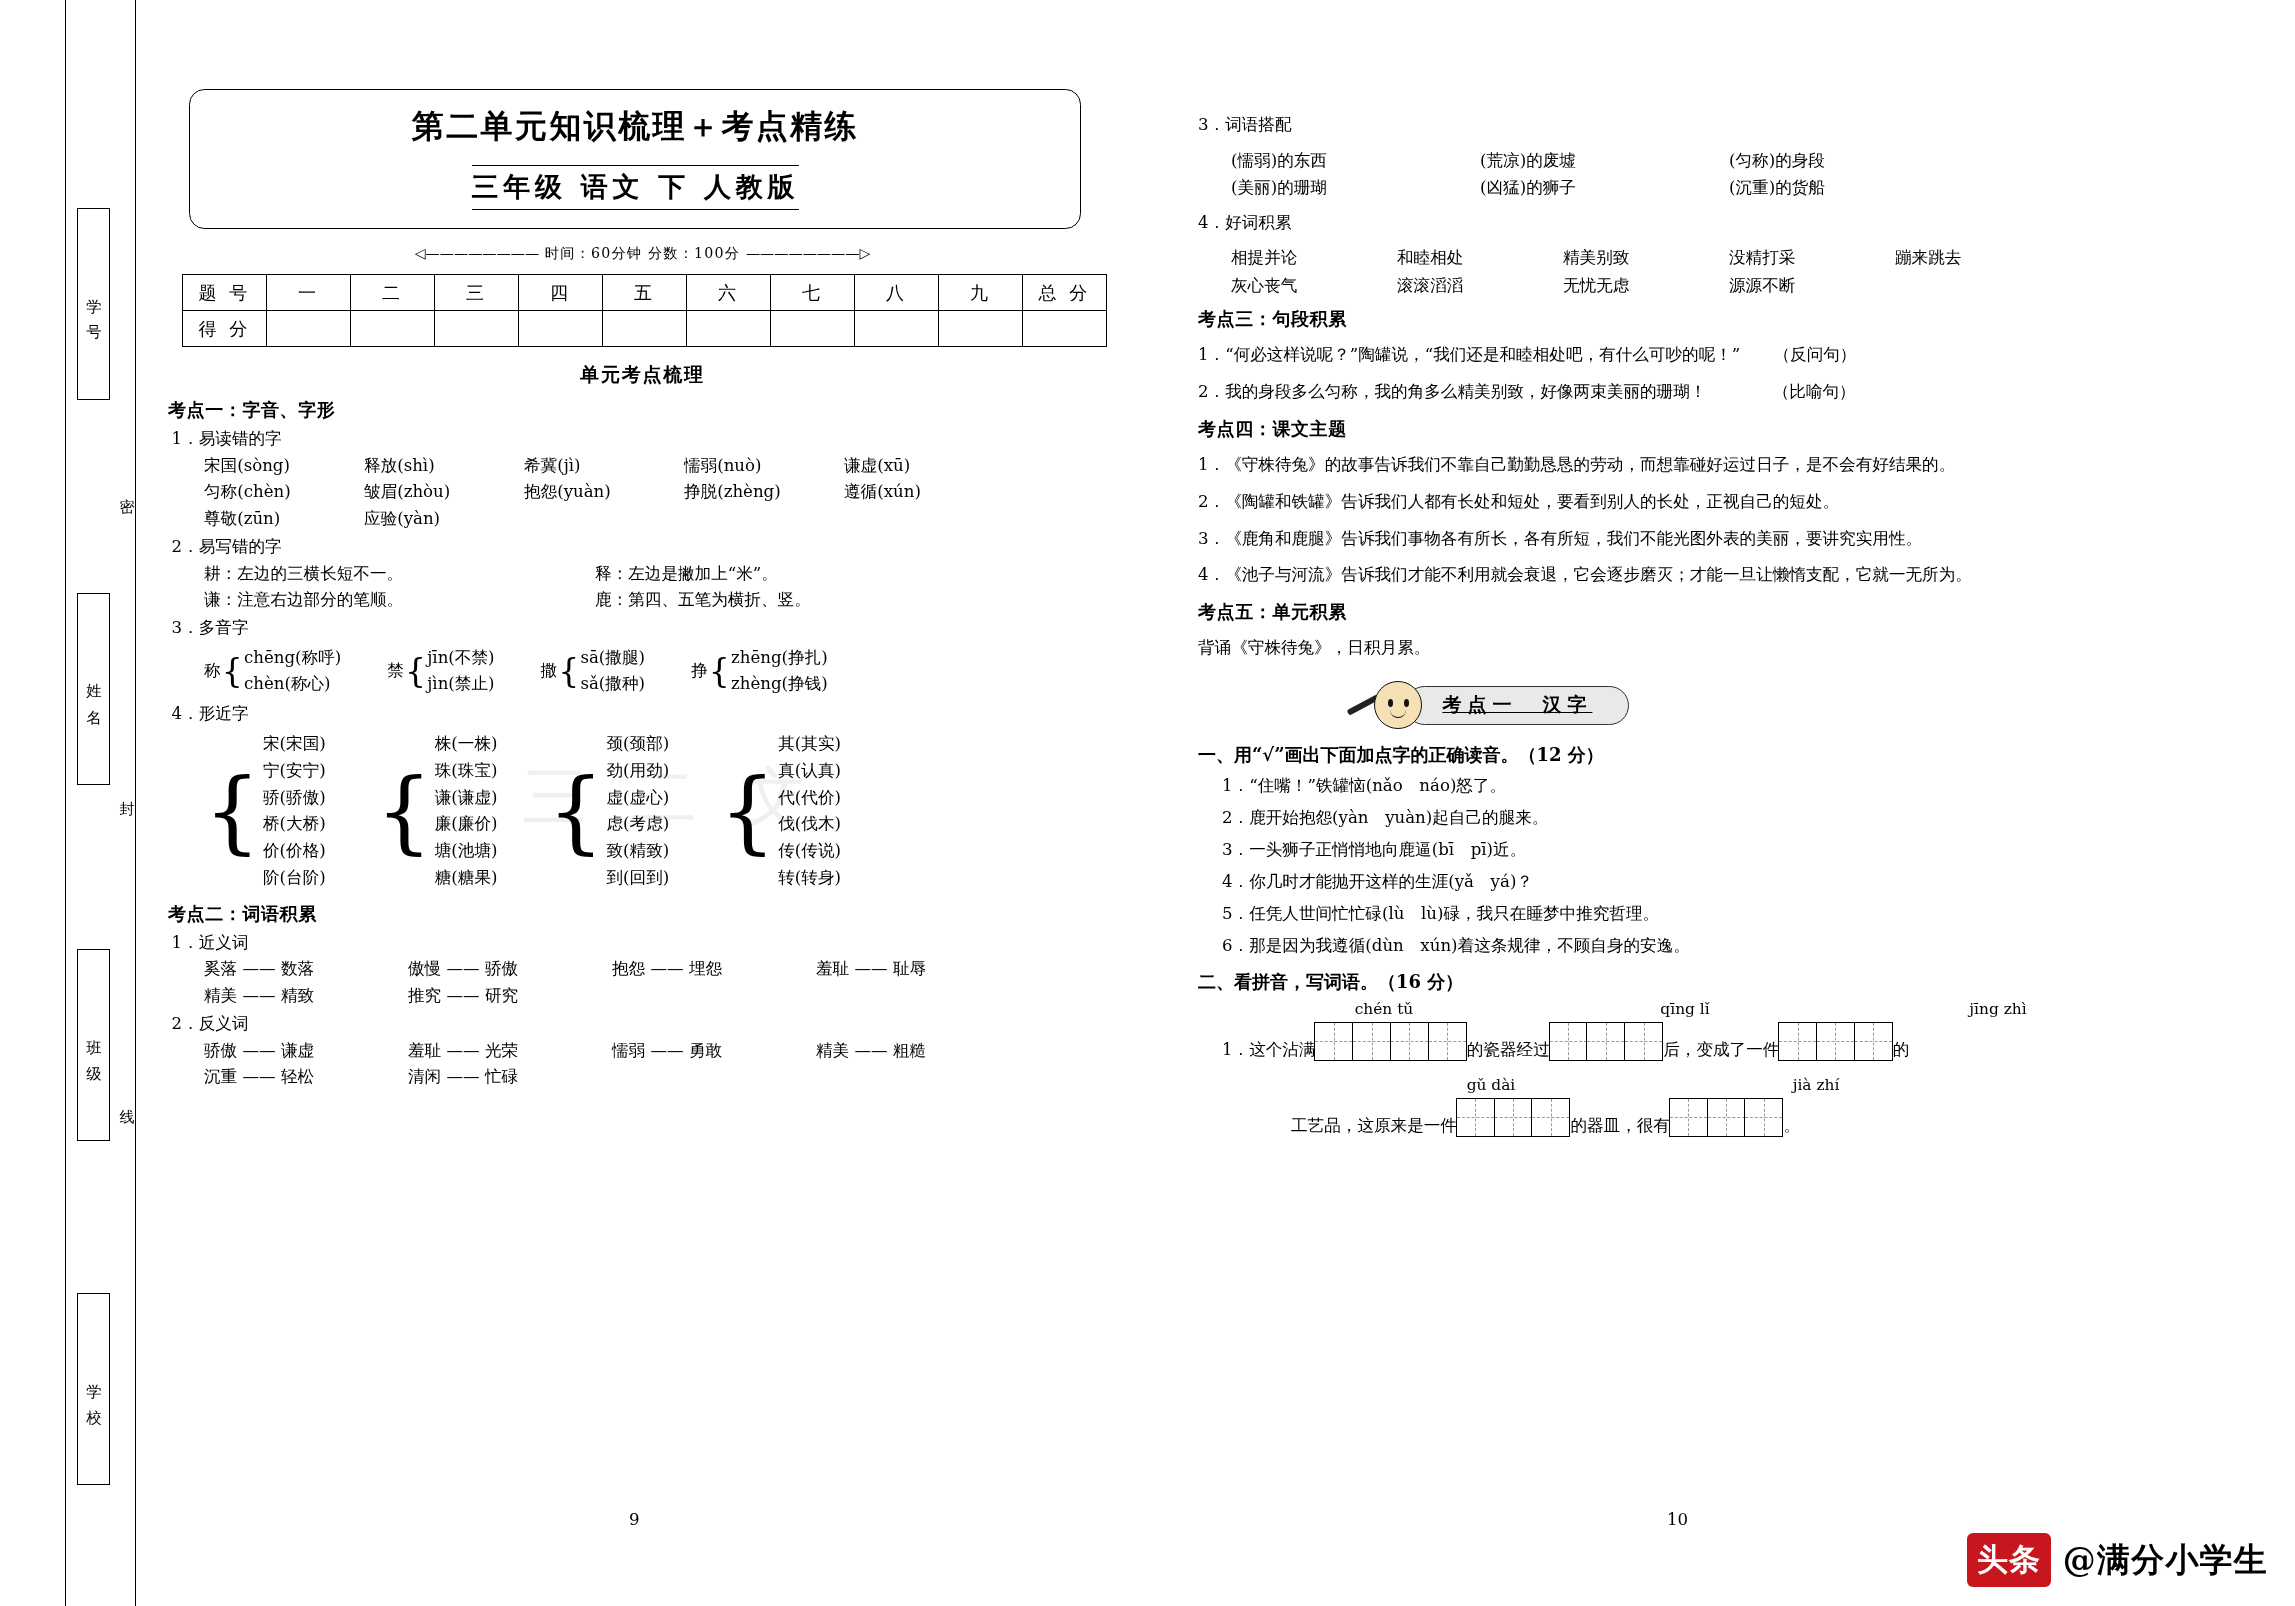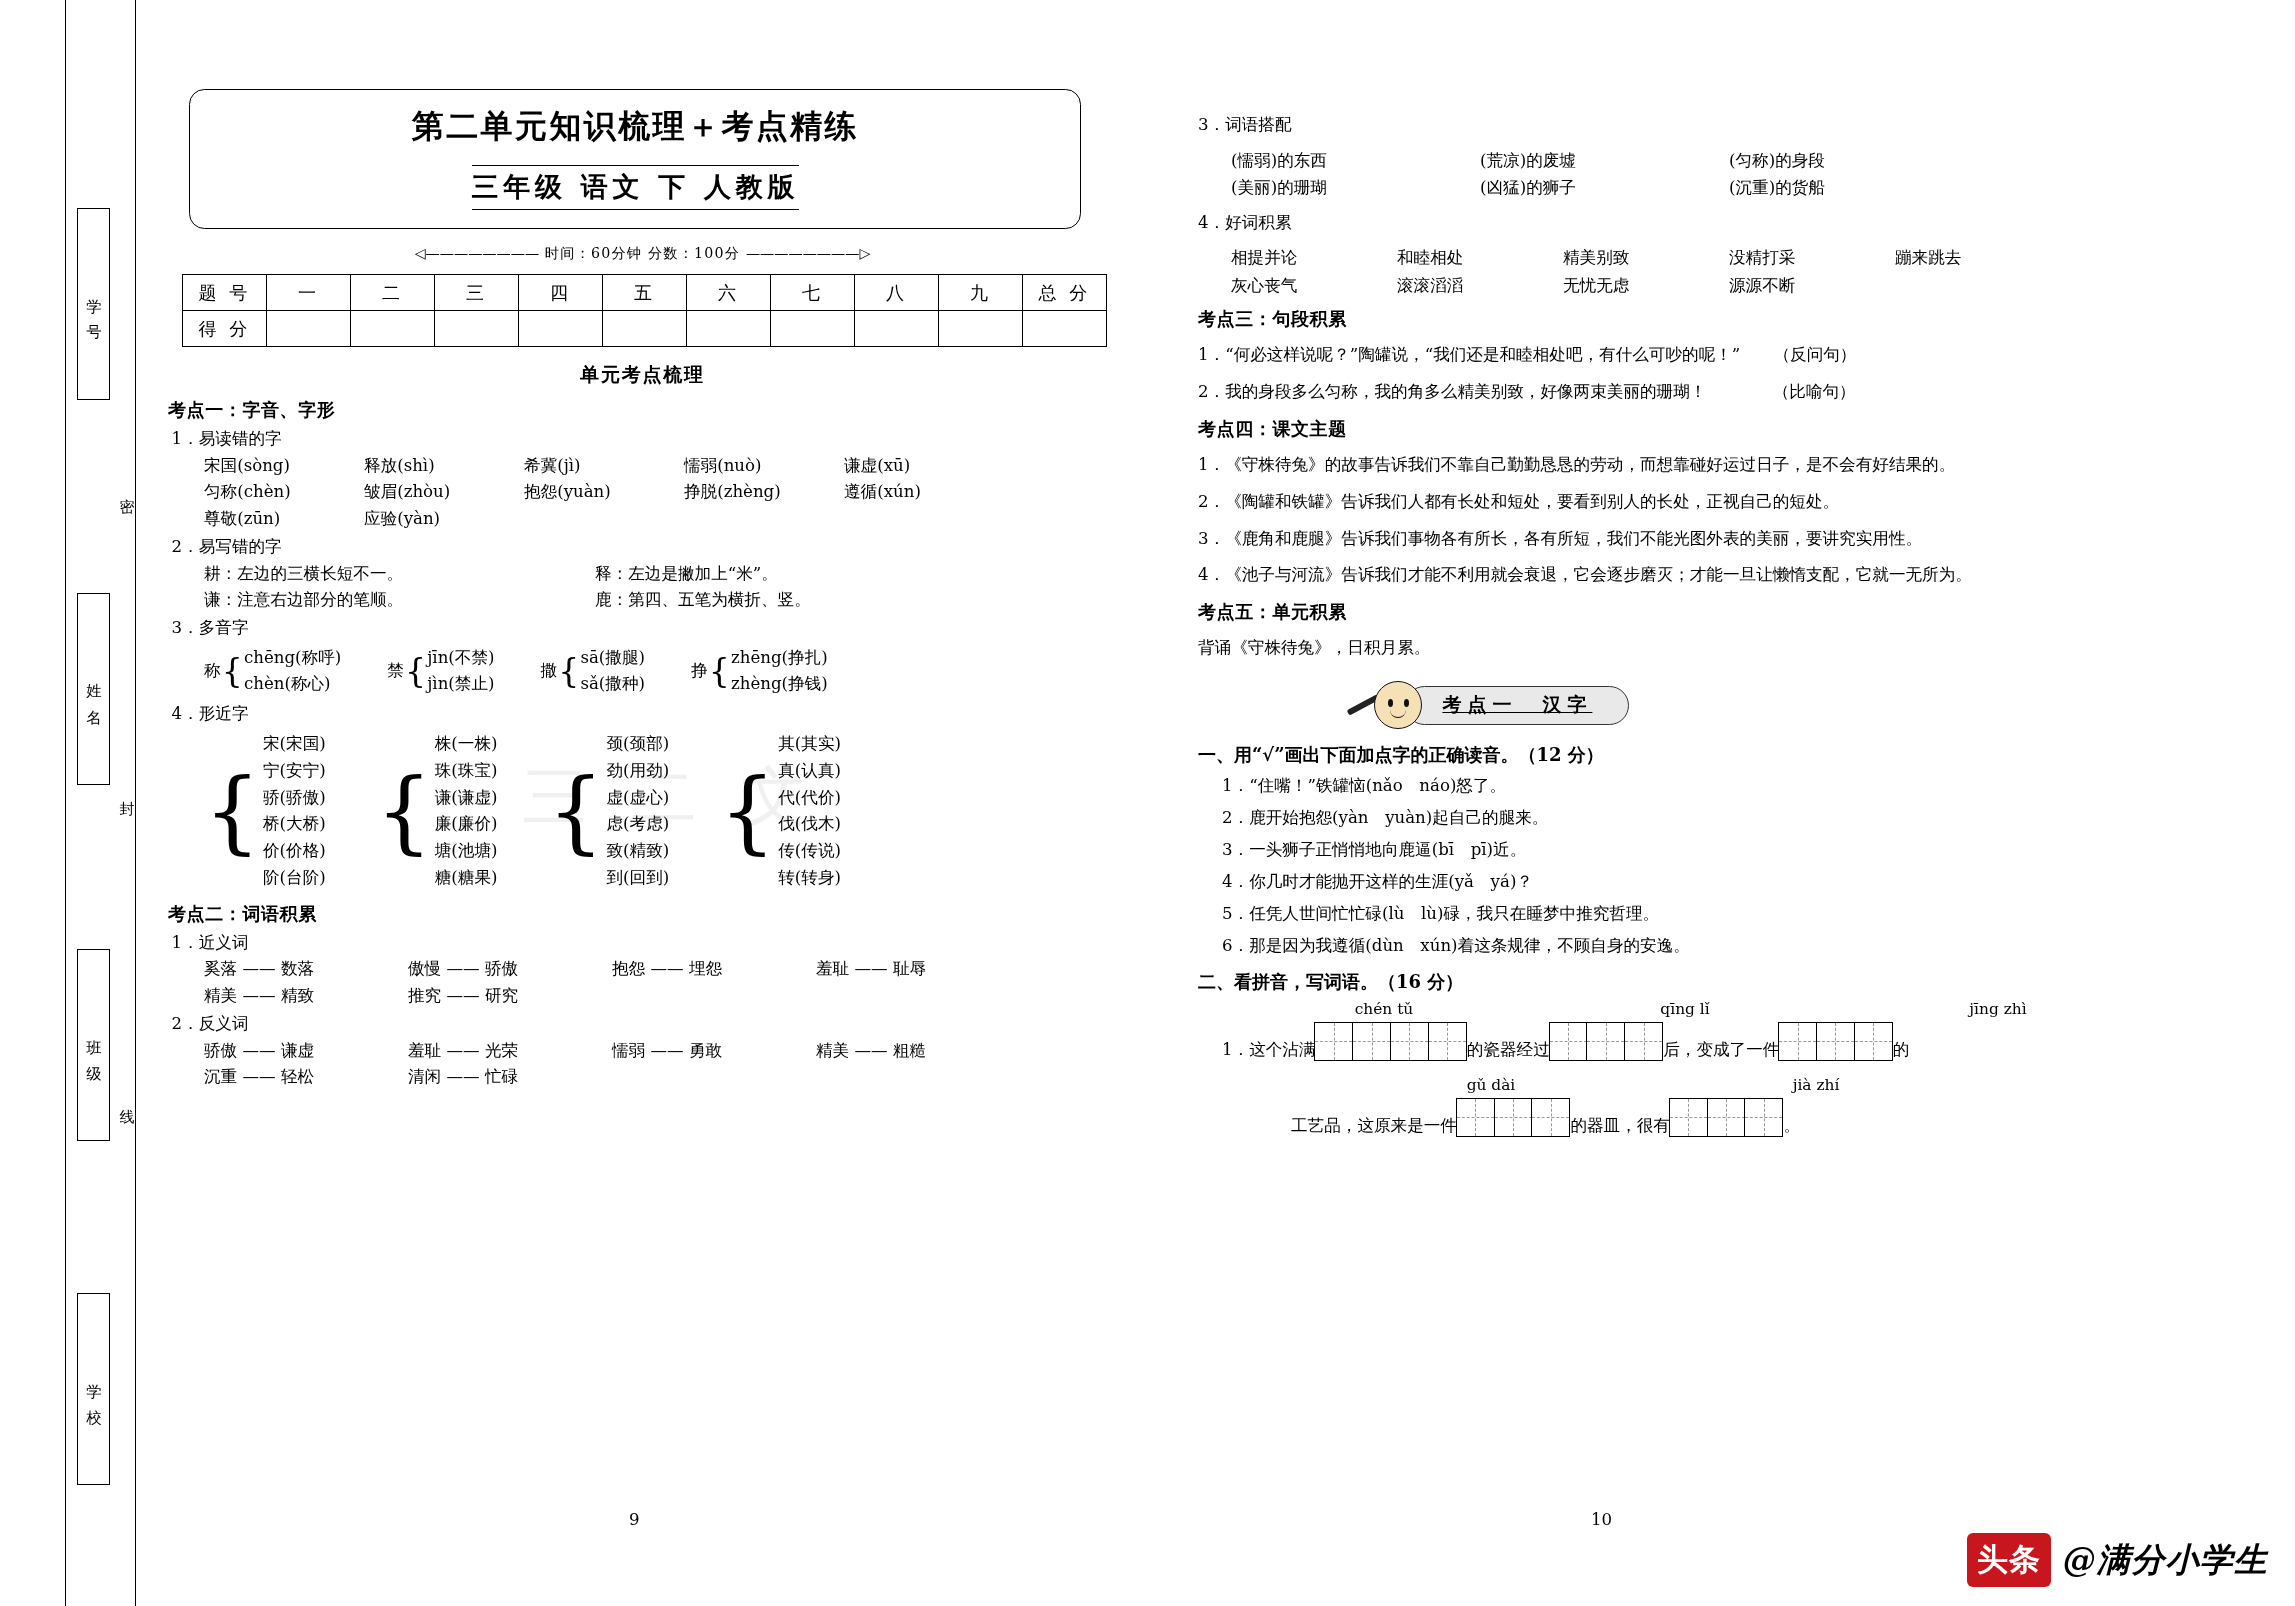--- a/index.html
+++ b/index.html
@@ -75,21 +75,21 @@
   .tzg .cellbox{width:37px;height:37px;border:1.2px solid #000;margin-left:-1.2px;position:relative;background:#fff;}
   .tzg .cellbox::before{content:"";position:absolute;left:50%;top:0;bottom:0;border-left:0.6px dashed #999;}
   .tzg .cellbox::after{content:"";position:absolute;top:50%;left:0;right:0;border-top:0.6px dashed #999;}
   .pyrow{display:flex;align-items:flex-end;font-size:15.4px;margin-left:36px;}
   .pylabel{width:76px;text-align:center;font-size:15.4px;}
   .fillline{font-size:16.6px;display:flex;align-items:flex-end;}
   
   .pagenum{position:absolute;font-size:16.6px;}
   .wm{position:absolute;right:27px;bottom:20px;display:flex;align-items:center;}
   .wm-logo{background:#c7161e;color:#fff;font-weight:bold;font-size:31px;padding:6px 9.5px;border-radius:6px;letter-spacing:1.2px;}
-  .wm-text{font-size:33px;font-weight:bold;margin-left:12px;letter-spacing:1.2px;font-style:italic;}
+  .wm-text{font-size:33px;font-weight:bold;margin-left:12px;letter-spacing:1.2px;}
   .ghost{position:absolute;left:522px;top:753px;font-size:65px;color:#f0f0f0;letter-spacing:12px;}
 </style>
 </head>
 <body>
 
 <div class="page">
 
   <div class="spine"></div>
   <div class="spine2"></div>
 
@@ -410,21 +410,21 @@
       <span class="tzg">
         <span class="cellbox"></span>
         <span class="cellbox"></span>
         <span class="cellbox"></span>
       </span>
       <span>。</span>
     </div>
 
   </div>
 
-  <div class="pagenum" style="left:1591px;top:1510px;">10</div>
+  <div class="pagenum" style="left:1667px;top:1510px;">10</div>
 
   <div class="wm">
     <span class="wm-logo">头条</span>
     <span class="wm-text">@满分小学生</span>
   </div>
 
 </div>
 
 
 </body></html>

